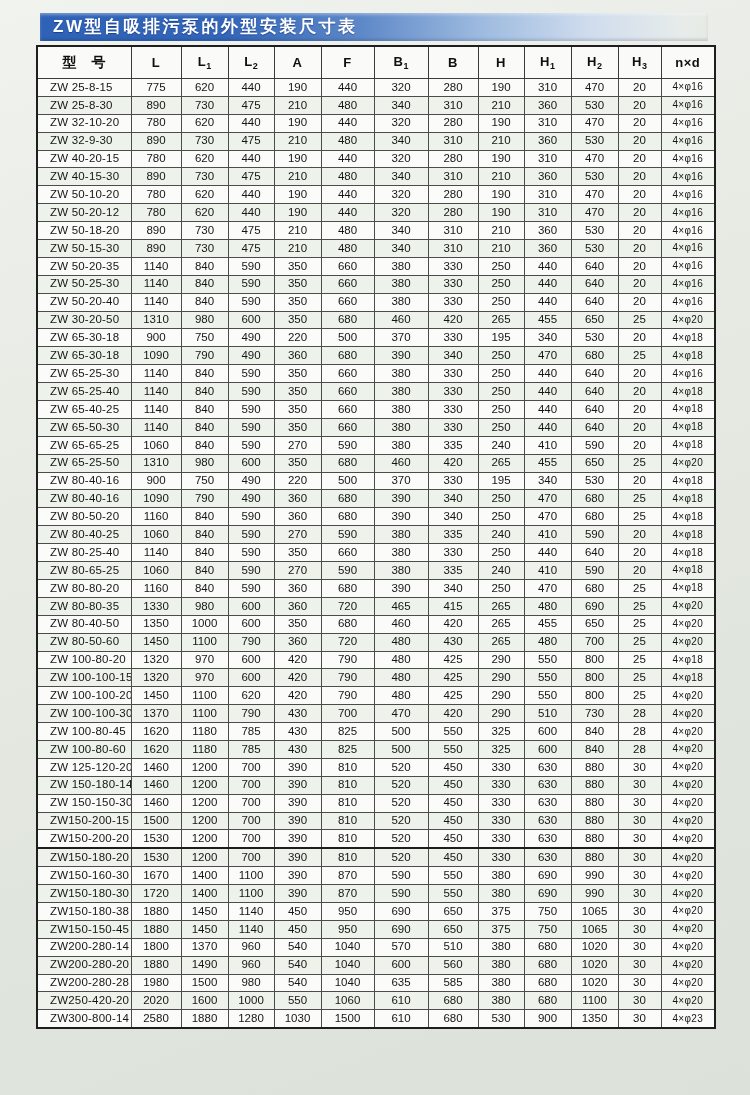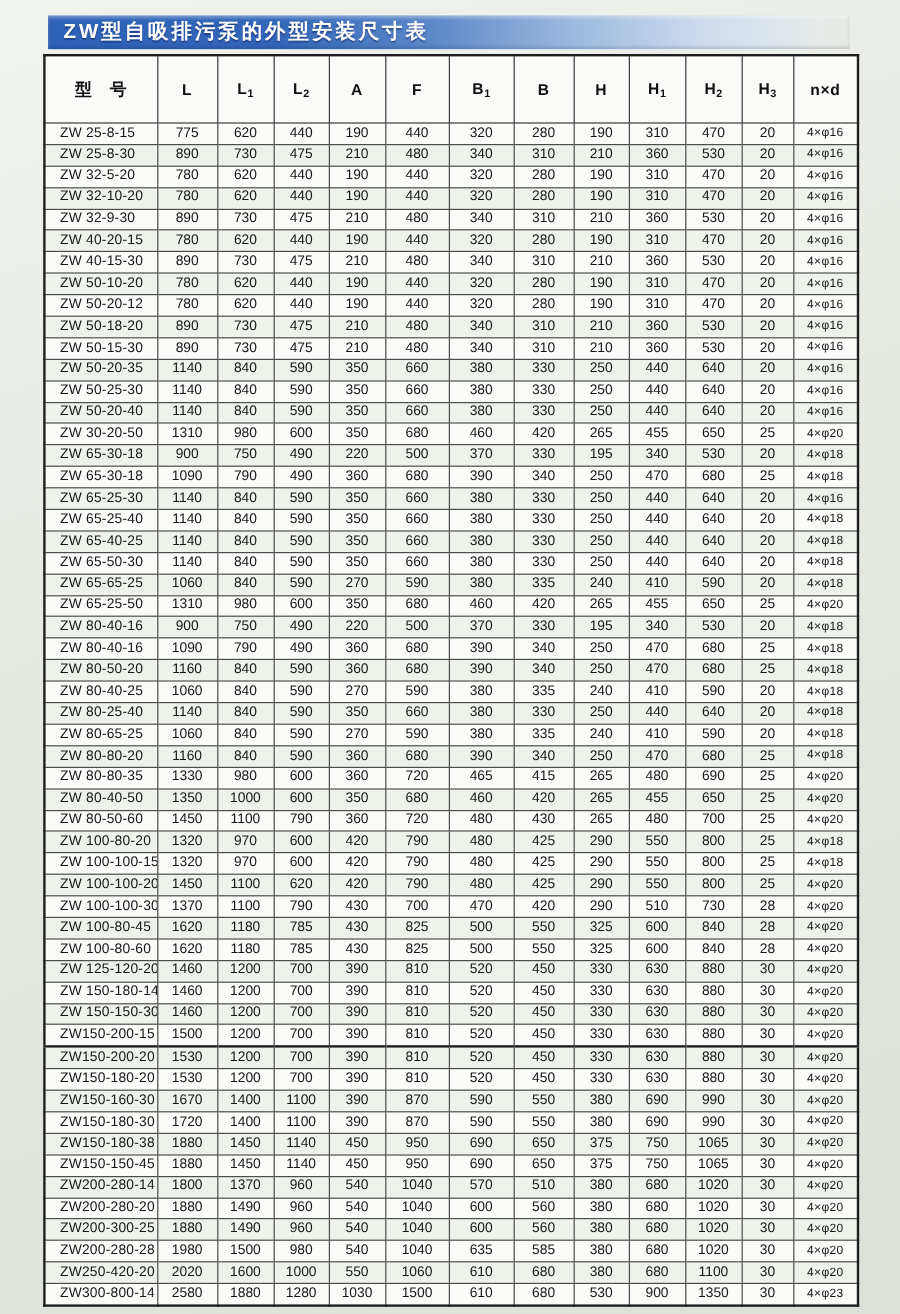--- a/index.html
+++ b/index.html
@@ -47,21 +47,21 @@
     border: 2px solid #1e1e1e;
   }
   .dim-table th {
     border: 1px solid #3a3a3a;
     height: 31px;
     font-size: 13px;
     font-weight: bold;
     color: #0f0f0f;
     background: #fafbf8;
     text-align: center;
-    padding: 12px;
+    padding: 0;
     letter-spacing: 0.5px;
   }
   .dim-table th.model-col {
     font-size: 14px;
   }
   .dim-table th sub {
     font-size: 9px;
     font-weight: bold;
     vertical-align: -3px;
     letter-spacing: 0;
@@ -158,35 +158,20 @@
           <td>480</td>
           <td>340</td>
           <td>310</td>
           <td>210</td>
           <td>360</td>
           <td>530</td>
           <td>20</td>
           <td>4×φ16</td>
         </tr>
         <tr>
-          <td>ZW 32-5-20</td>
-          <td>780</td>
-          <td>620</td>
-          <td>440</td>
-          <td>190</td>
-          <td>440</td>
-          <td>320</td>
-          <td>280</td>
-          <td>190</td>
-          <td>310</td>
-          <td>470</td>
-          <td>20</td>
-          <td>4×φ16</td>
-        </tr>
-        <tr>
           <td>ZW 32-10-20</td>
           <td>780</td>
           <td>620</td>
           <td>440</td>
           <td>190</td>
           <td>440</td>
           <td>320</td>
           <td>280</td>
           <td>190</td>
           <td>310</td>
@@ -893,35 +878,20 @@
           <td>1040</td>
           <td>600</td>
           <td>560</td>
           <td>380</td>
           <td>680</td>
           <td>1020</td>
           <td>30</td>
           <td>4×φ20</td>
         </tr>
         <tr>
-          <td>ZW200-300-25</td>
-          <td>1880</td>
-          <td>1490</td>
-          <td>960</td>
-          <td>540</td>
-          <td>1040</td>
-          <td>600</td>
-          <td>560</td>
-          <td>380</td>
-          <td>680</td>
-          <td>1020</td>
-          <td>30</td>
-          <td>4×φ20</td>
-        </tr>
-        <tr>
           <td>ZW200-280-28</td>
           <td>1980</td>
           <td>1500</td>
           <td>980</td>
           <td>540</td>
           <td>1040</td>
           <td>635</td>
           <td>585</td>
           <td>380</td>
           <td>680</td>

